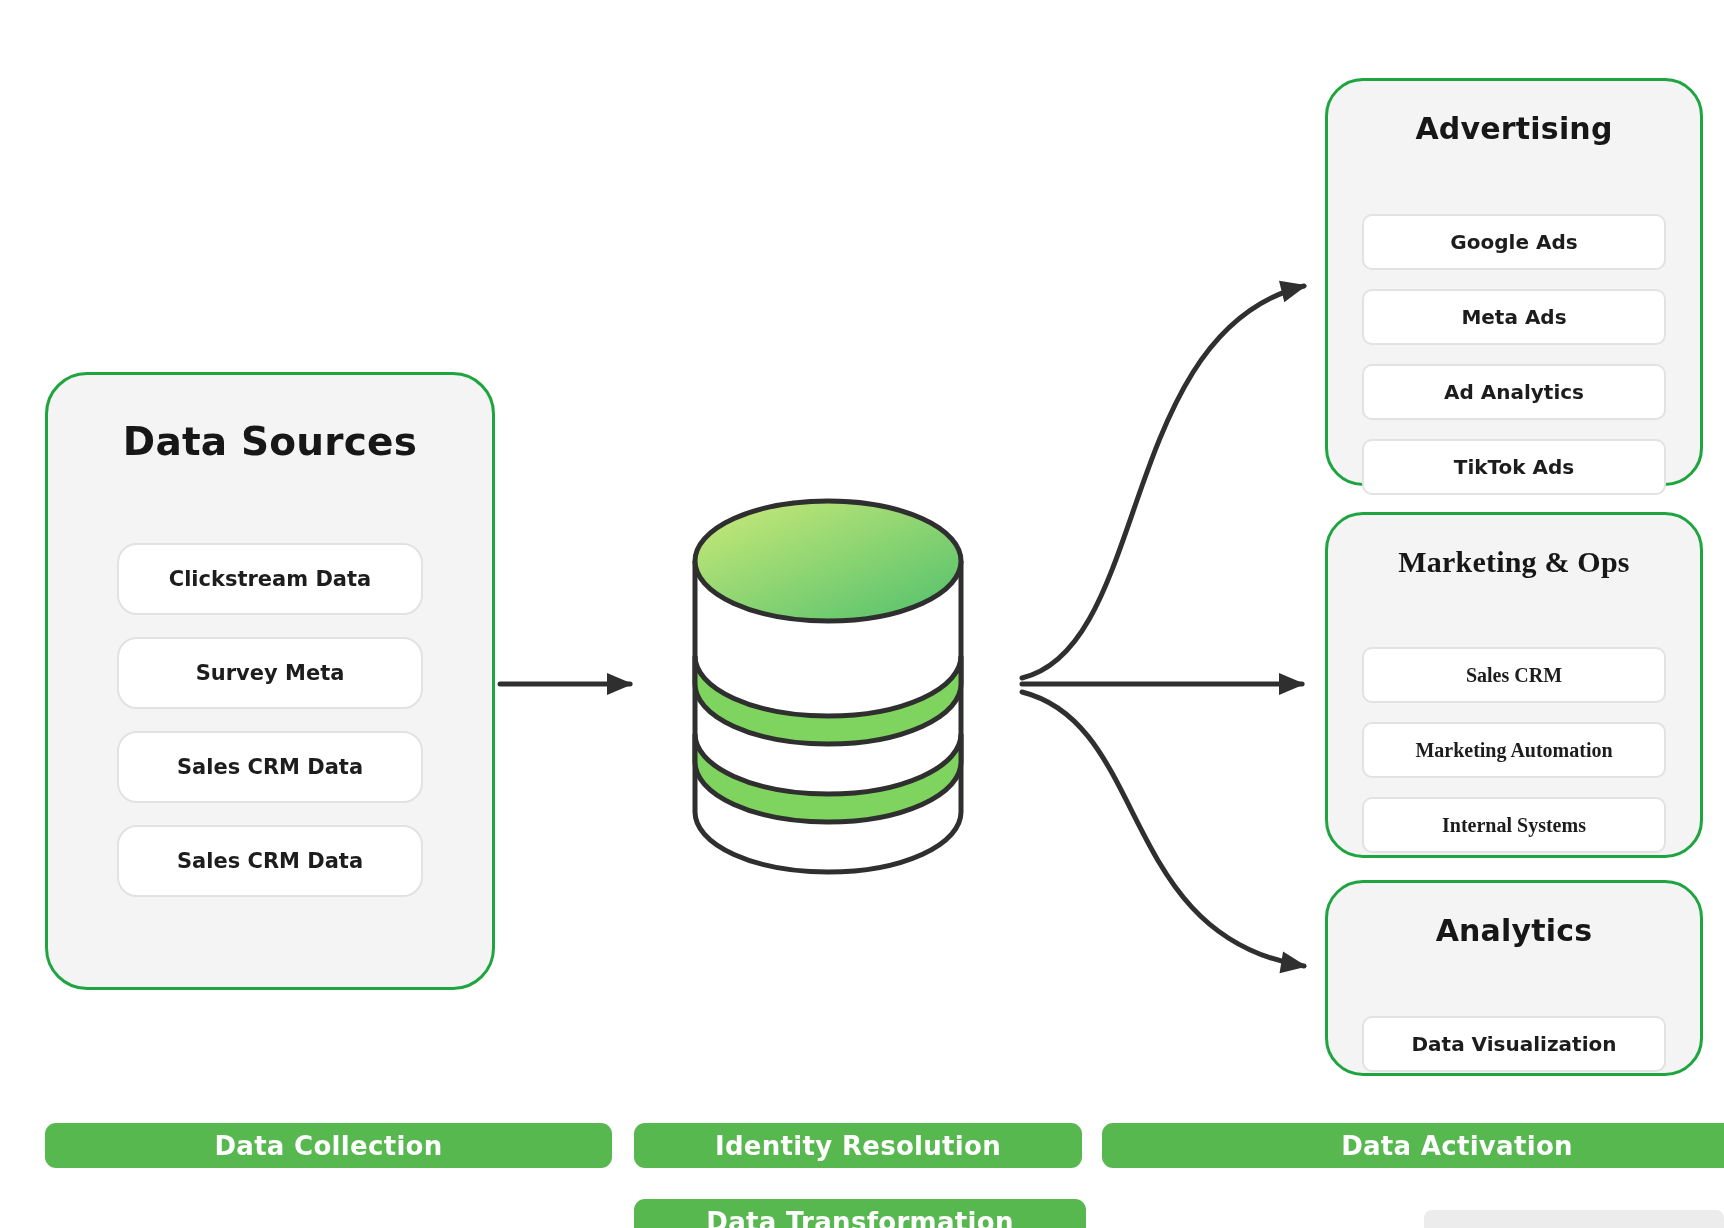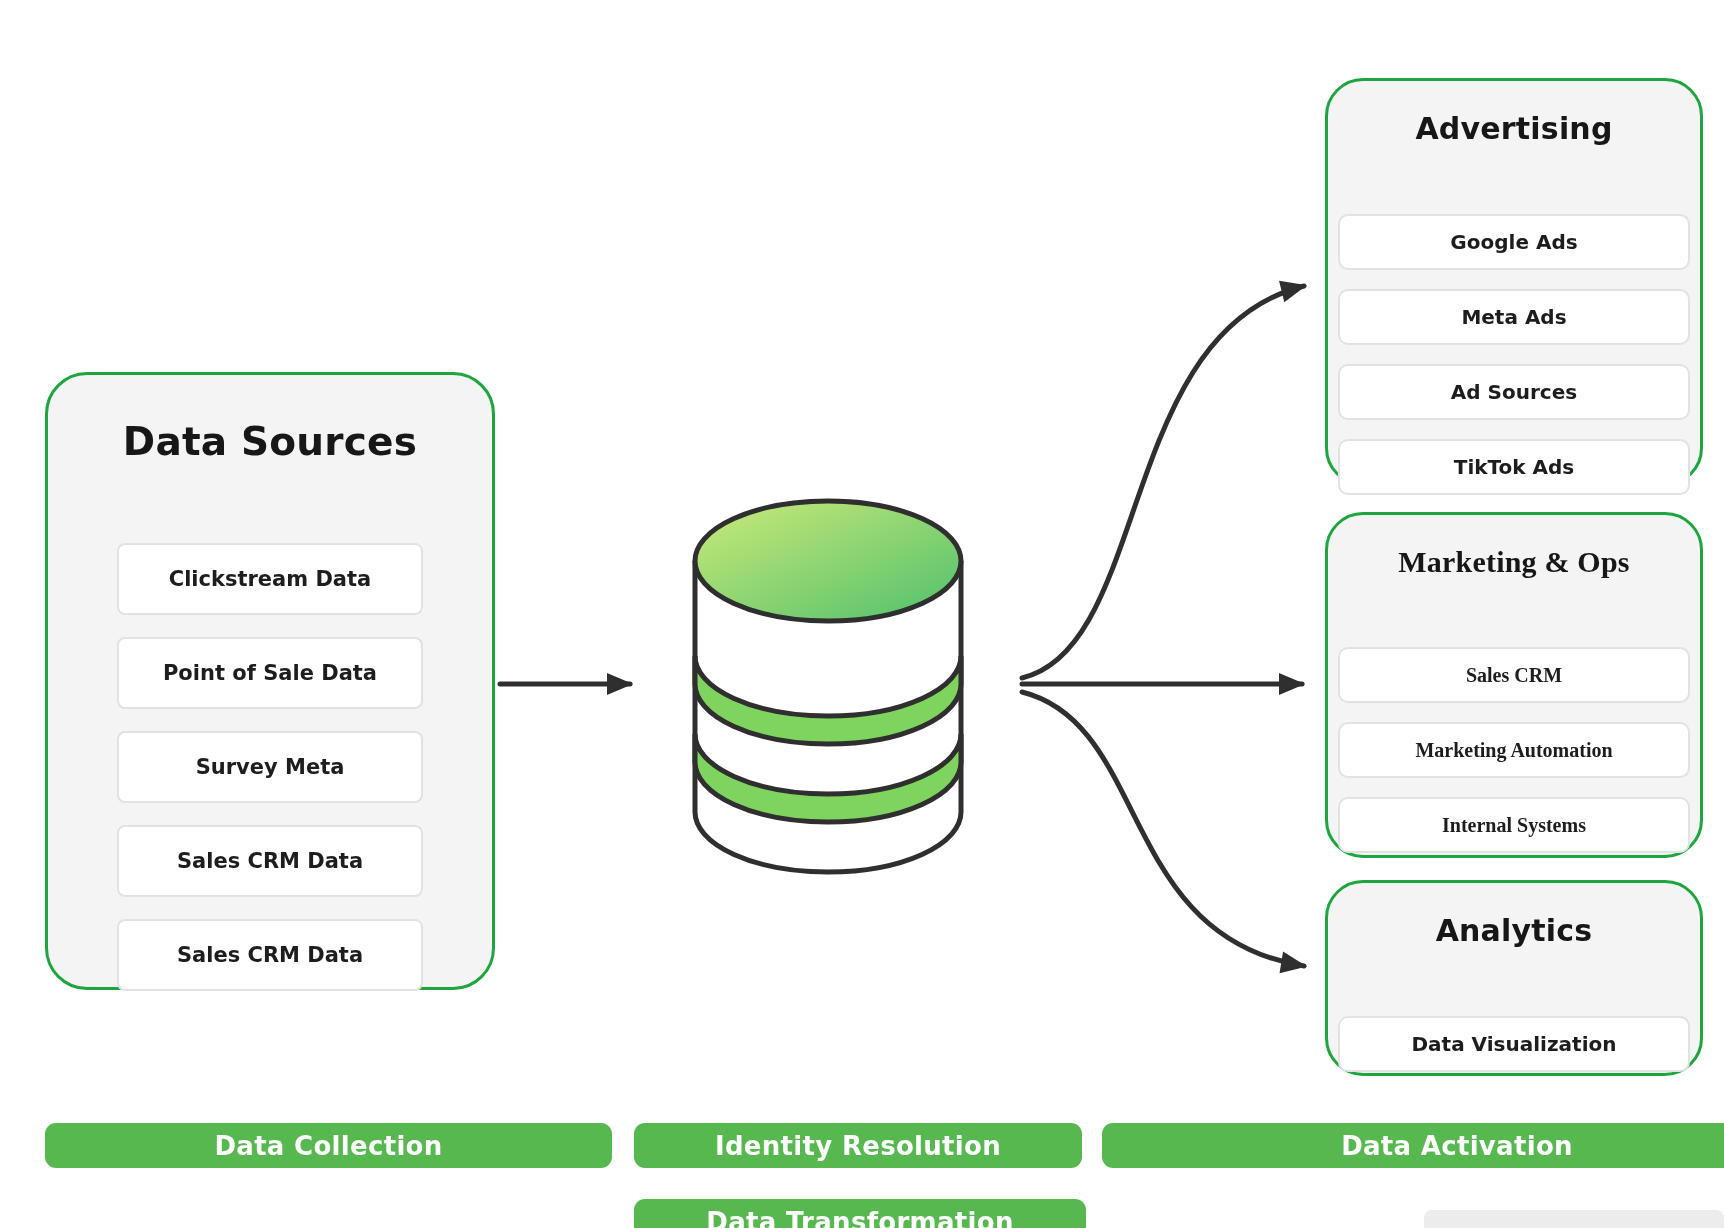--- a/index.html
+++ b/index.html
@@ -26,42 +26,42 @@
     gap: 41px;
   }
   .group-title {
     font-weight: 700;
     color: #171717;
     letter-spacing: 0.2px;
   }
   .item {
     background: #ffffff;
     border: 2px solid var(--item-border, #e2e2e2);
-    border-radius: 8px;
+    border-radius: 20px;
     display: flex;
     align-items: center;
     justify-content: center;
     font-weight: 700;
     color: #1d1d1d;
   }
 
   
   .g-sources { left: 45px; top: 372px; width: 450px; height: 618px; }
   .g-sources .group-title { margin-top: 44px; font-size: 39px; }
   .g-sources .items { display: flex; flex-direction: column; gap: 22px; margin-top: 38px; }
   .g-sources .item { width: 306px; height: 72px; font-size: 21px; }
 
   
   .g-dest { left: 1325px; width: 378px; border-radius: 38px; }
   .g-adv { top: 78px;  height: 408px; }
   .g-mkt { top: 512px; height: 346px; font-family: Liberation Serif, serif; }
   .g-ana { top: 880px; height: 196px; }
   .g-dest .group-title { margin-top: 30px; font-size: 30px; }
   .g-dest .items { display: flex; flex-direction: column; gap: 19px; margin-top: 27px; }
-  .g-dest .item { width: 352px; height: 56px; font-size: 20px; border-radius: 10px; }
+  .g-dest .item { width: 304px; height: 56px; font-size: 20px; border-radius: 10px; }
 
   
   .banner {
     position: absolute;
     height: 45px;
     background: var(--banner-green, #57b84f);
     color: #ffffff;
     font-weight: 700;
     font-size: 26px;
     display: flex;
@@ -110,21 +110,20 @@
     <path d="M500,684 L630,684" fill="none" stroke="#2f2f2f" stroke-width="5" stroke-linecap="round" marker-end="url(#ah)"></path>
     <path d="M1022,678 C1150,648 1118,332 1304,286" fill="none" stroke="#2f2f2f" stroke-width="5" stroke-linecap="round" marker-end="url(#ah)"></path>
     <path d="M1022,684 L1302,684" fill="none" stroke="#2f2f2f" stroke-width="5" stroke-linecap="round" marker-end="url(#ah)"></path>
     <path d="M1022,692 C1150,724 1118,936 1304,966" fill="none" stroke="#2f2f2f" stroke-width="5" stroke-linecap="round" marker-end="url(#ah)"></path>
   </svg>
 
   <div class="group g-sources">
     <div class="group-title">Data Sources</div>
     <div class="items">
       <div class="item">Clickstream Data</div>
-      <div class="item">Point of Sale Data</div>
       <div class="item">Survey Meta</div>
       <div class="item">Sales CRM Data</div>
       <div class="item">Sales CRM Data</div>
     </div>
   </div>
 
   <svg class="cylinder" viewBox="0 0 276 384">
     <defs>
       <linearGradient id="topGrad" x1="0" y1="0" x2="1" y2="1">
         <stop offset="0" stop-color="#cdea79"></stop>
@@ -135,21 +134,21 @@
     <path d="M5,238 A133,60 0 0 0 271,238 L271,266 A133,60 0 0 1 5,266 Z" fill="#7fd45f" stroke="#2f2f2f" stroke-width="5"></path>
     <path d="M5,160 A133,60 0 0 0 271,160 L271,188 A133,60 0 0 1 5,188 Z" fill="#7fd45f" stroke="#2f2f2f" stroke-width="5"></path>
     <ellipse cx="138" cy="65" rx="133" ry="60" fill="url(#topGrad)" stroke="#2f2f2f" stroke-width="5"></ellipse>
   </svg>
 
   <div class="group g-dest g-adv">
     <div class="group-title">Advertising</div>
     <div class="items">
       <div class="item">Google Ads</div>
       <div class="item">Meta Ads</div>
-      <div class="item">Ad Sources</div>
+      <div class="item">Ad Analytics</div>
       <div class="item">TikTok Ads</div>
     </div>
   </div>
 
   <div class="group g-dest g-mkt">
     <div class="group-title">Marketing &amp; Ops</div>
     <div class="items">
       <div class="item">Sales CRM</div>
       <div class="item">Marketing Automation</div>
       <div class="item">Internal Systems</div>

